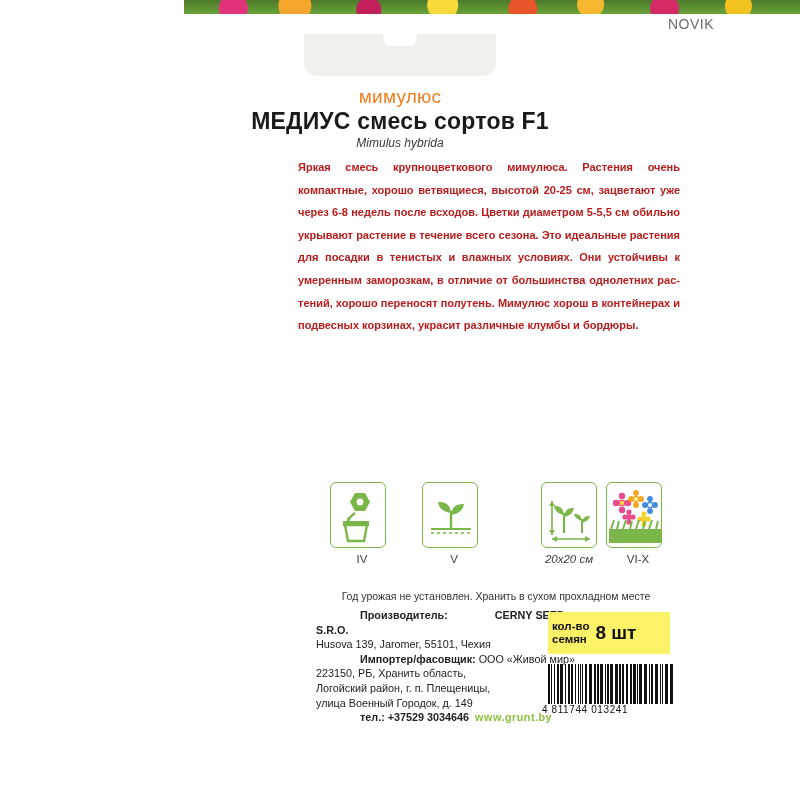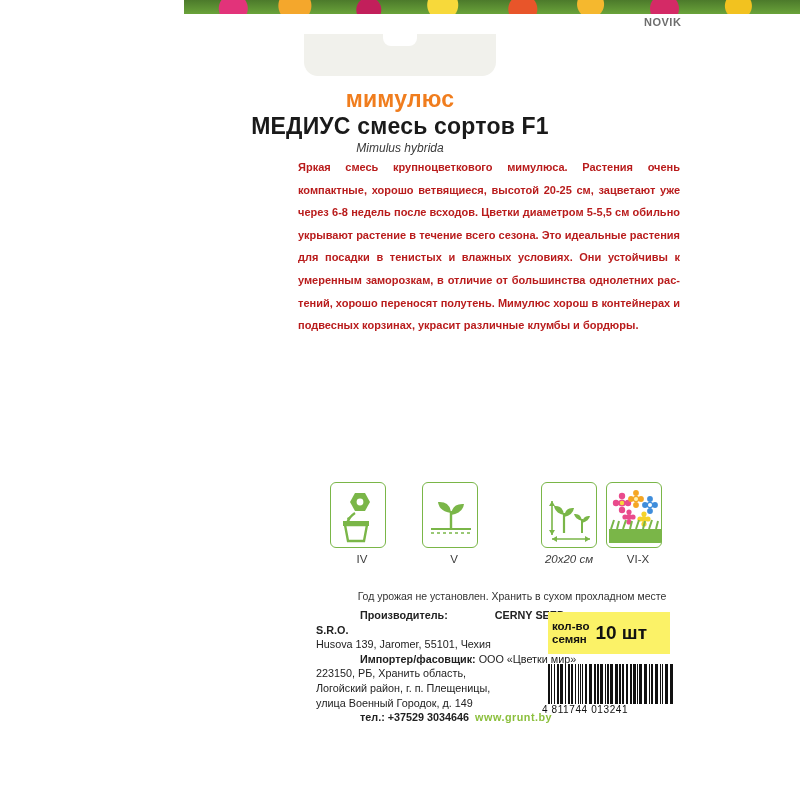--- a/index.html
+++ b/index.html
@@ -12,45 +12,45 @@
      background:
        radial-gradient(circle at 8% 60%, #e2337a 0 14px, transparent 15px),
        radial-gradient(circle at 18% 40%, #f4a72c 0 16px, transparent 17px),
        radial-gradient(circle at 30% 70%, #c21f5b 0 12px, transparent 13px),
        radial-gradient(circle at 42% 35%, #f7d93a 0 15px, transparent 16px),
        radial-gradient(circle at 55% 65%, #e8552a 0 14px, transparent 15px),
        radial-gradient(circle at 66% 30%, #f5b82e 0 13px, transparent 14px),
        radial-gradient(circle at 78% 62%, #d42a66 0 14px, transparent 15px),
        radial-gradient(circle at 90% 42%, #f2c21f 0 13px, transparent 14px),
        linear-gradient(180deg,#4c7a2b,#6aa33a);}
-  .novik{position:absolute;left:552px;top:16px;width:70px;text-align:left;font-size:11px;color:#6d6d6d;letter-spacing:.5px;font-weight:bold;}
+  .novik{position:absolute;left:552px;top:16px;width:70px;text-align:right;font-size:14px;color:#6d6d6d;letter-spacing:.5px;}
 
   
   .tab{position:absolute;left:50%;transform:translateX(-50%);top:34px;width:192px;height:42px;background:#f1f1ec;border-radius:0 0 14px 14px;}
   .tab:before{content:"";position:absolute;left:50%;transform:translateX(-50%);top:-2px;width:34px;height:14px;background:#ffffff;border-radius:0 0 8px 8px;}
 
   
   .titles{position:absolute;left:0;right:0;top:86px;text-align:center;}
-  .t-common{font-size:23px;font-weight:bold;color:#f07d1e;letter-spacing:.2px;}
+  .t-common{font-size:19px;font-weight:normal;color:#f07d1e;letter-spacing:.2px;}
   .t-variety{font-size:23px;font-weight:bold;color:#1a1a1a;letter-spacing:.2px;}
   .t-latin{font-size:12px;font-style:italic;color:#3a3a3a;margin-top:1px;}
 
   
   .desc{position:absolute;left:206px;top:156px;width:382px;font-size:11px;line-height:22.6px;color:#b91c1c;text-align:justify;text-align-last:left;font-weight:bold;}
   .desc p{margin:0;}
 
   
   .icons{position:absolute;left:238px;top:482px;width:330px;height:100px;}
   .icon-cell{position:absolute;width:64px;}
   .icon-box{width:56px;height:66px;border:1.6px solid #7ab648;border-radius:6px;box-sizing:border-box;position:relative;overflow:hidden;background:#fff;}
   .icon-cap{margin-top:5px;text-align:center;font-size:11.5px;color:#3d3d3d;}
   .icon-cap.wide{width:86px;margin-left:-15px;font-style:italic;font-size:11.5px;}
 
   
-  .storage{position:absolute;left:240px;top:590px;width:360px;text-align:center;font-size:10.5px;color:#333;}
+  .storage{position:absolute;left:224px;top:590px;width:360px;text-align:center;font-size:10.5px;color:#333;}
   .footer{position:absolute;left:224px;top:608px;width:262px;font-size:10.8px;line-height:14.6px;color:#222;}
   .footer b{font-weight:bold;padding-left:44px;}
   .grunt{display:inline-block;font-weight:bold;color:#8bbf3c;letter-spacing:.5px;}
 
   
   .seedbox{position:absolute;left:456px;top:612px;width:122px;height:42px;background:#fbf267;display:flex;align-items:center;box-sizing:border-box;padding-left:4px;}
   .seedbox .lbl{font-size:11.5px;font-weight:bold;line-height:13px;color:#111;}
   .seedbox .qty{font-size:19px;font-weight:bold;color:#111;margin-left:6px;}
 
   
@@ -185,37 +185,37 @@
   <div class="storage">Год урожая не установлен. Хранить в сухом прохладном месте</div>
 
   <div class="footer">
     <div>
       <b>Производитель:</b>
       <b>CERNY SEED S.R.O.</b>
     </div>
     <div>Husova 139, Jaromer, 55101, Чехия</div>
     <div>
       <b>Импортер/фасовщик:</b>
-      <span>ООО «Цветки мир»</span>
+      <span>ООО «Живой мир»</span>
     </div>
     <div>223150, РБ, Хранить область,</div>
     <div>Логойский район, г. п. Плещеницы,</div>
     <div>улица Военный Городок, д. 149</div>
     <div>
       <b>тел.: +37529 3034646</b>
       &nbsp;<span class="grunt">www.grunt.by</span>
     </div>
   </div>
 
   <div class="seedbox">
     <div>
       <div class="lbl">кол-во</div>
       <div class="lbl">семян</div>
     </div>
-    <div class="qty">10 шт</div>
+    <div class="qty">8 шт</div>
   </div>
 
   <div class="barcode">
     <div class="bars" id="bars">
         <i style="left: 0px; width: 2px;"></i>
         <i style="left: 3px; width: 1px;"></i>
         <i style="left: 6px; width: 1px;"></i>
         <i style="left: 9px; width: 2px;"></i>
         <i style="left: 12px; width: 3px;"></i>
         <i style="left: 17px; width: 1px;"></i>

